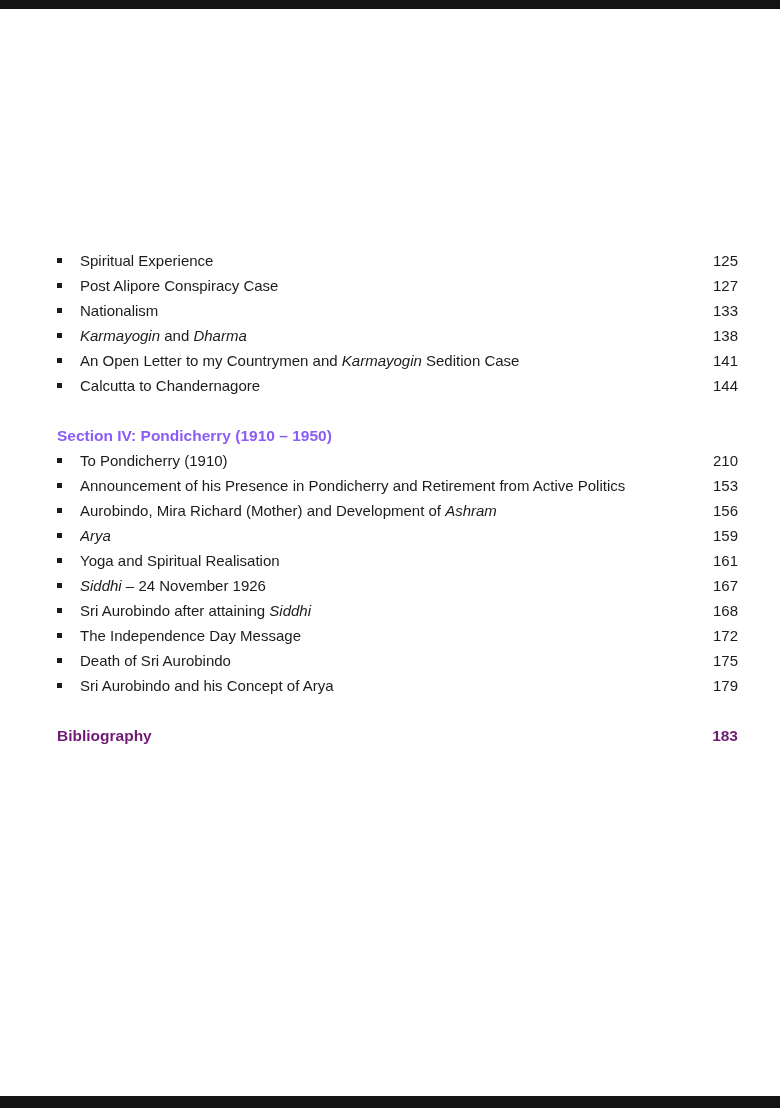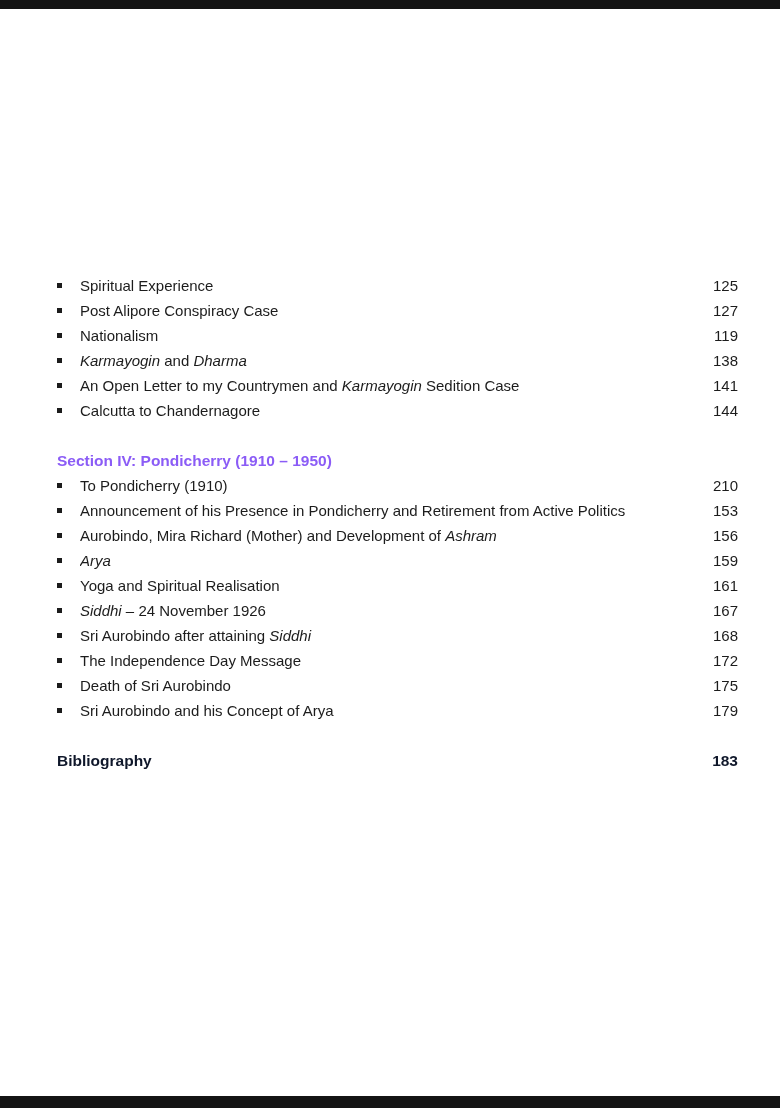--- a/index.html
+++ b/index.html
@@ -20,21 +20,21 @@
     position: absolute;
     left: 0;
     right: 0;
     background: #141414;
   }
   .edge-bar.top { top: 0; height: 9px; }
   .edge-bar.bottom { bottom: 0; height: 12px; }
 
   .content {
     position: absolute;
-    top: 273px;
+    top: 248px;
     left: 57px;
     right: 42px;
   }
   .toc-group + .toc-group {
     margin-top: 25px;
   }
   .toc-heading {
     height: 25px;
     line-height: 25px;
     font-size: 15.5px;
@@ -66,21 +66,21 @@
   }
   em { font-style: italic; }
 
   .bib-row {
     display: flex;
     align-items: center;
     height: 25px;
     margin-top: 25px;
     font-size: 15.5px;
     font-weight: bold;
-    color: #0f172a;
+    color: #701a75;
   }
   .bib-row .label { flex: 1; }
   .bib-row .pagenum { flex: none; margin-left: 24px; }
 </style>
 </head>
 <body>
 
 <div class="page">
   <div class="edge-bar top"></div>
 
@@ -93,21 +93,21 @@
             <span class="pagenum">125</span>
           </div>
           <div class="toc-row">
             <span class="bullet"></span>
             <span class="label"><span>Post Alipore Conspiracy Case</span></span>
             <span class="pagenum">127</span>
           </div>
           <div class="toc-row">
             <span class="bullet"></span>
             <span class="label"><span>Nationalism</span></span>
-            <span class="pagenum">119</span>
+            <span class="pagenum">133</span>
           </div>
           <div class="toc-row">
             <span class="bullet"></span>
             <span class="label"><em>Karmayogin</em><span> and </span><em>Dharma</em></span>
             <span class="pagenum">138</span>
           </div>
           <div class="toc-row">
             <span class="bullet"></span>
             <span class="label"><span>An Open Letter to my Countrymen and </span><em>Karmayogin</em><span> Sedition Case</span></span>
             <span class="pagenum">141</span>

